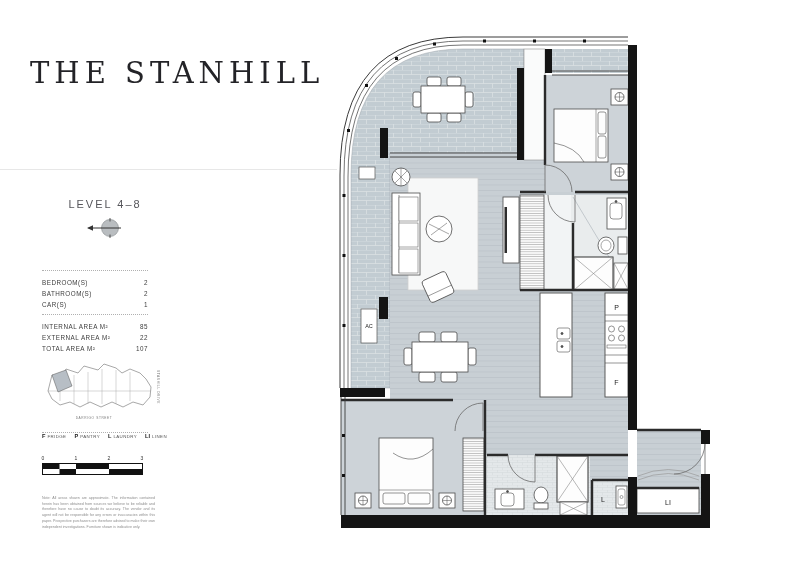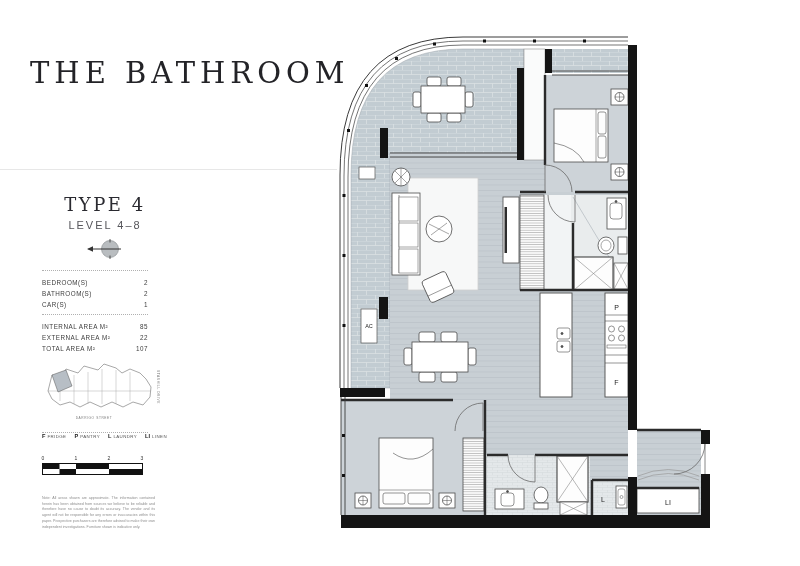--- a/index.html
+++ b/index.html
@@ -32,25 +32,24 @@
   .disclaimer{left:42px;top:492px;width:113px;font-size:3.6px;line-height:1.65;
      color:#8d8d8d;text-align:justify;}
   .sitemap{left:40px;top:361px;}
   svg text{font-family:"Liberation Sans",sans-serif;}
 </style>
 </head>
 <body>
 
 <div id="app">
 
-  <div class="abs brand-title">THE BATHROOM</div>
+  <div class="abs brand-title">THE STANHILL</div>
   <div class="abs page-rule"></div>
 
   <div class="abs unit-block">
-    <div class="unit-type">TYPE 4</div>
     <div class="unit-level">LEVEL 4–8</div>
     <svg class="compass" width="46" height="26" viewBox="0 0 46 26">
       <circle cx="28" cy="13" r="8.5" fill="#b9bdc0" stroke="#8f9396" stroke-width="0.7"></circle>
       <line x1="39" y1="13" x2="6.5" y2="13" stroke="#333" stroke-width="1"></line>
       <polygon points="5,13 11,10.3 11,15.7" fill="#333"></polygon>
       <line x1="28" y1="3" x2="28" y2="6.5" stroke="#333" stroke-width="0.8"></line>
       <line x1="28" y1="19.5" x2="28" y2="23" stroke="#333" stroke-width="0.8"></line>
     </svg>
   </div>
 

